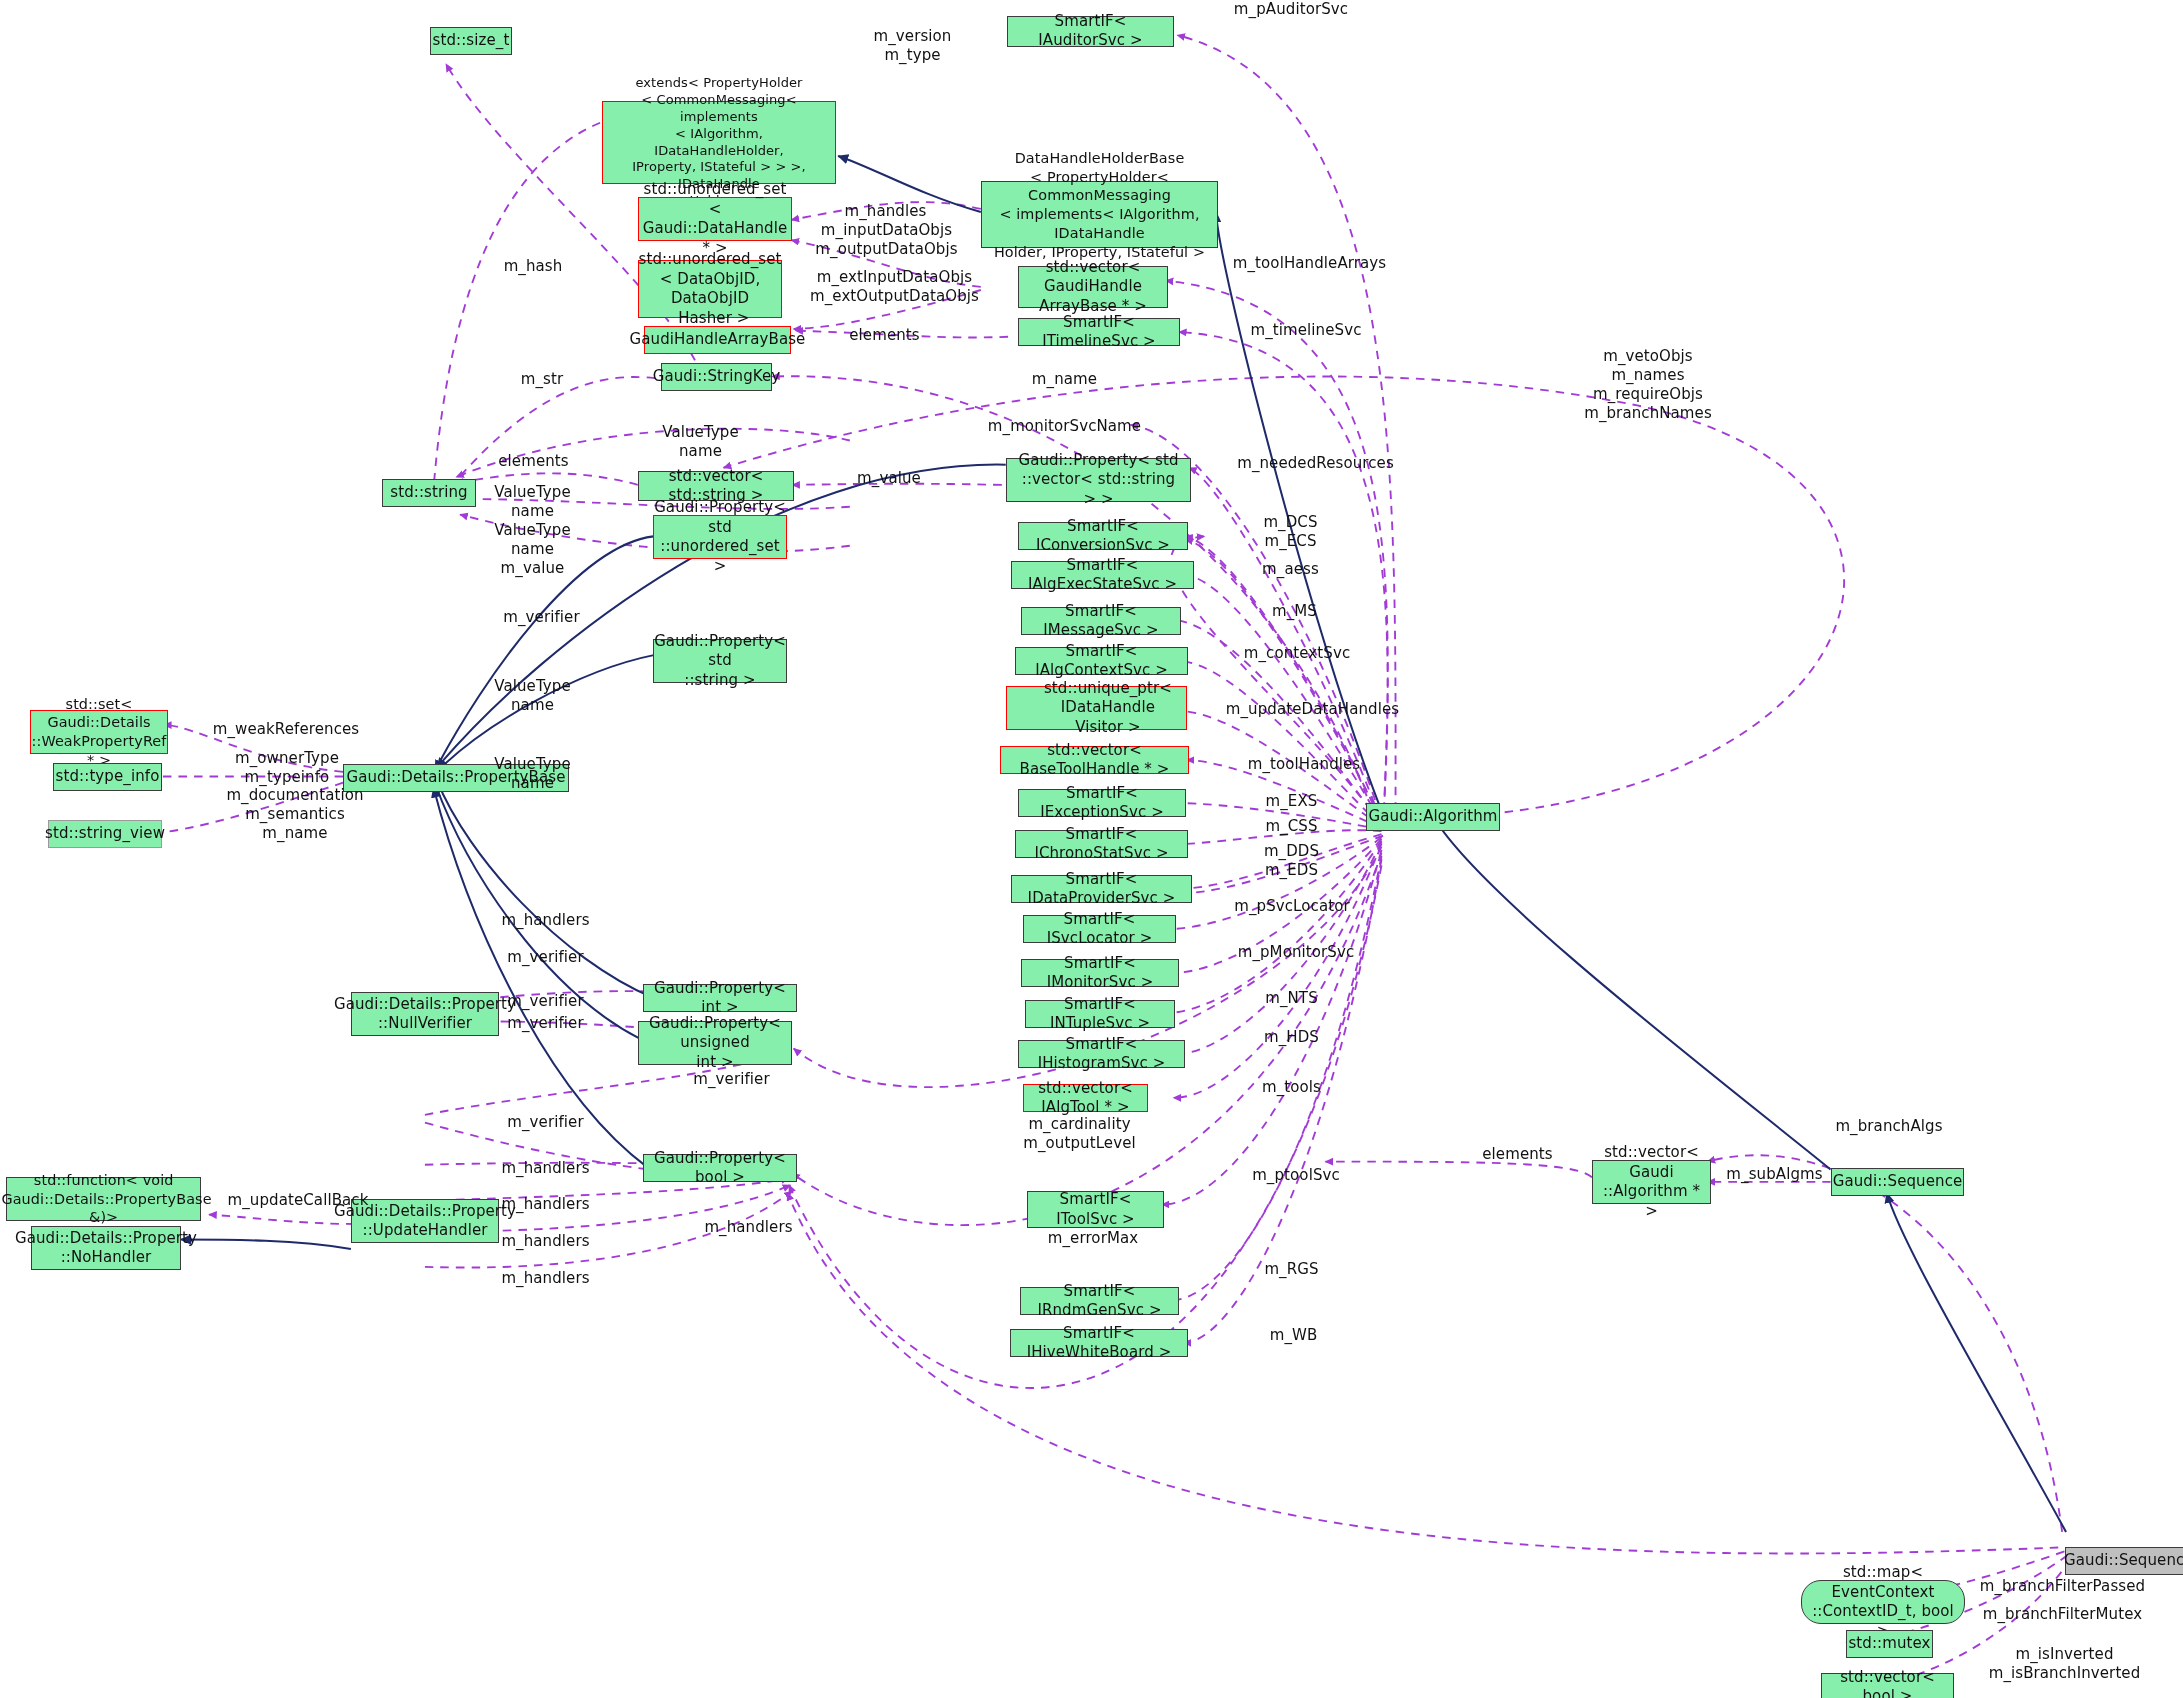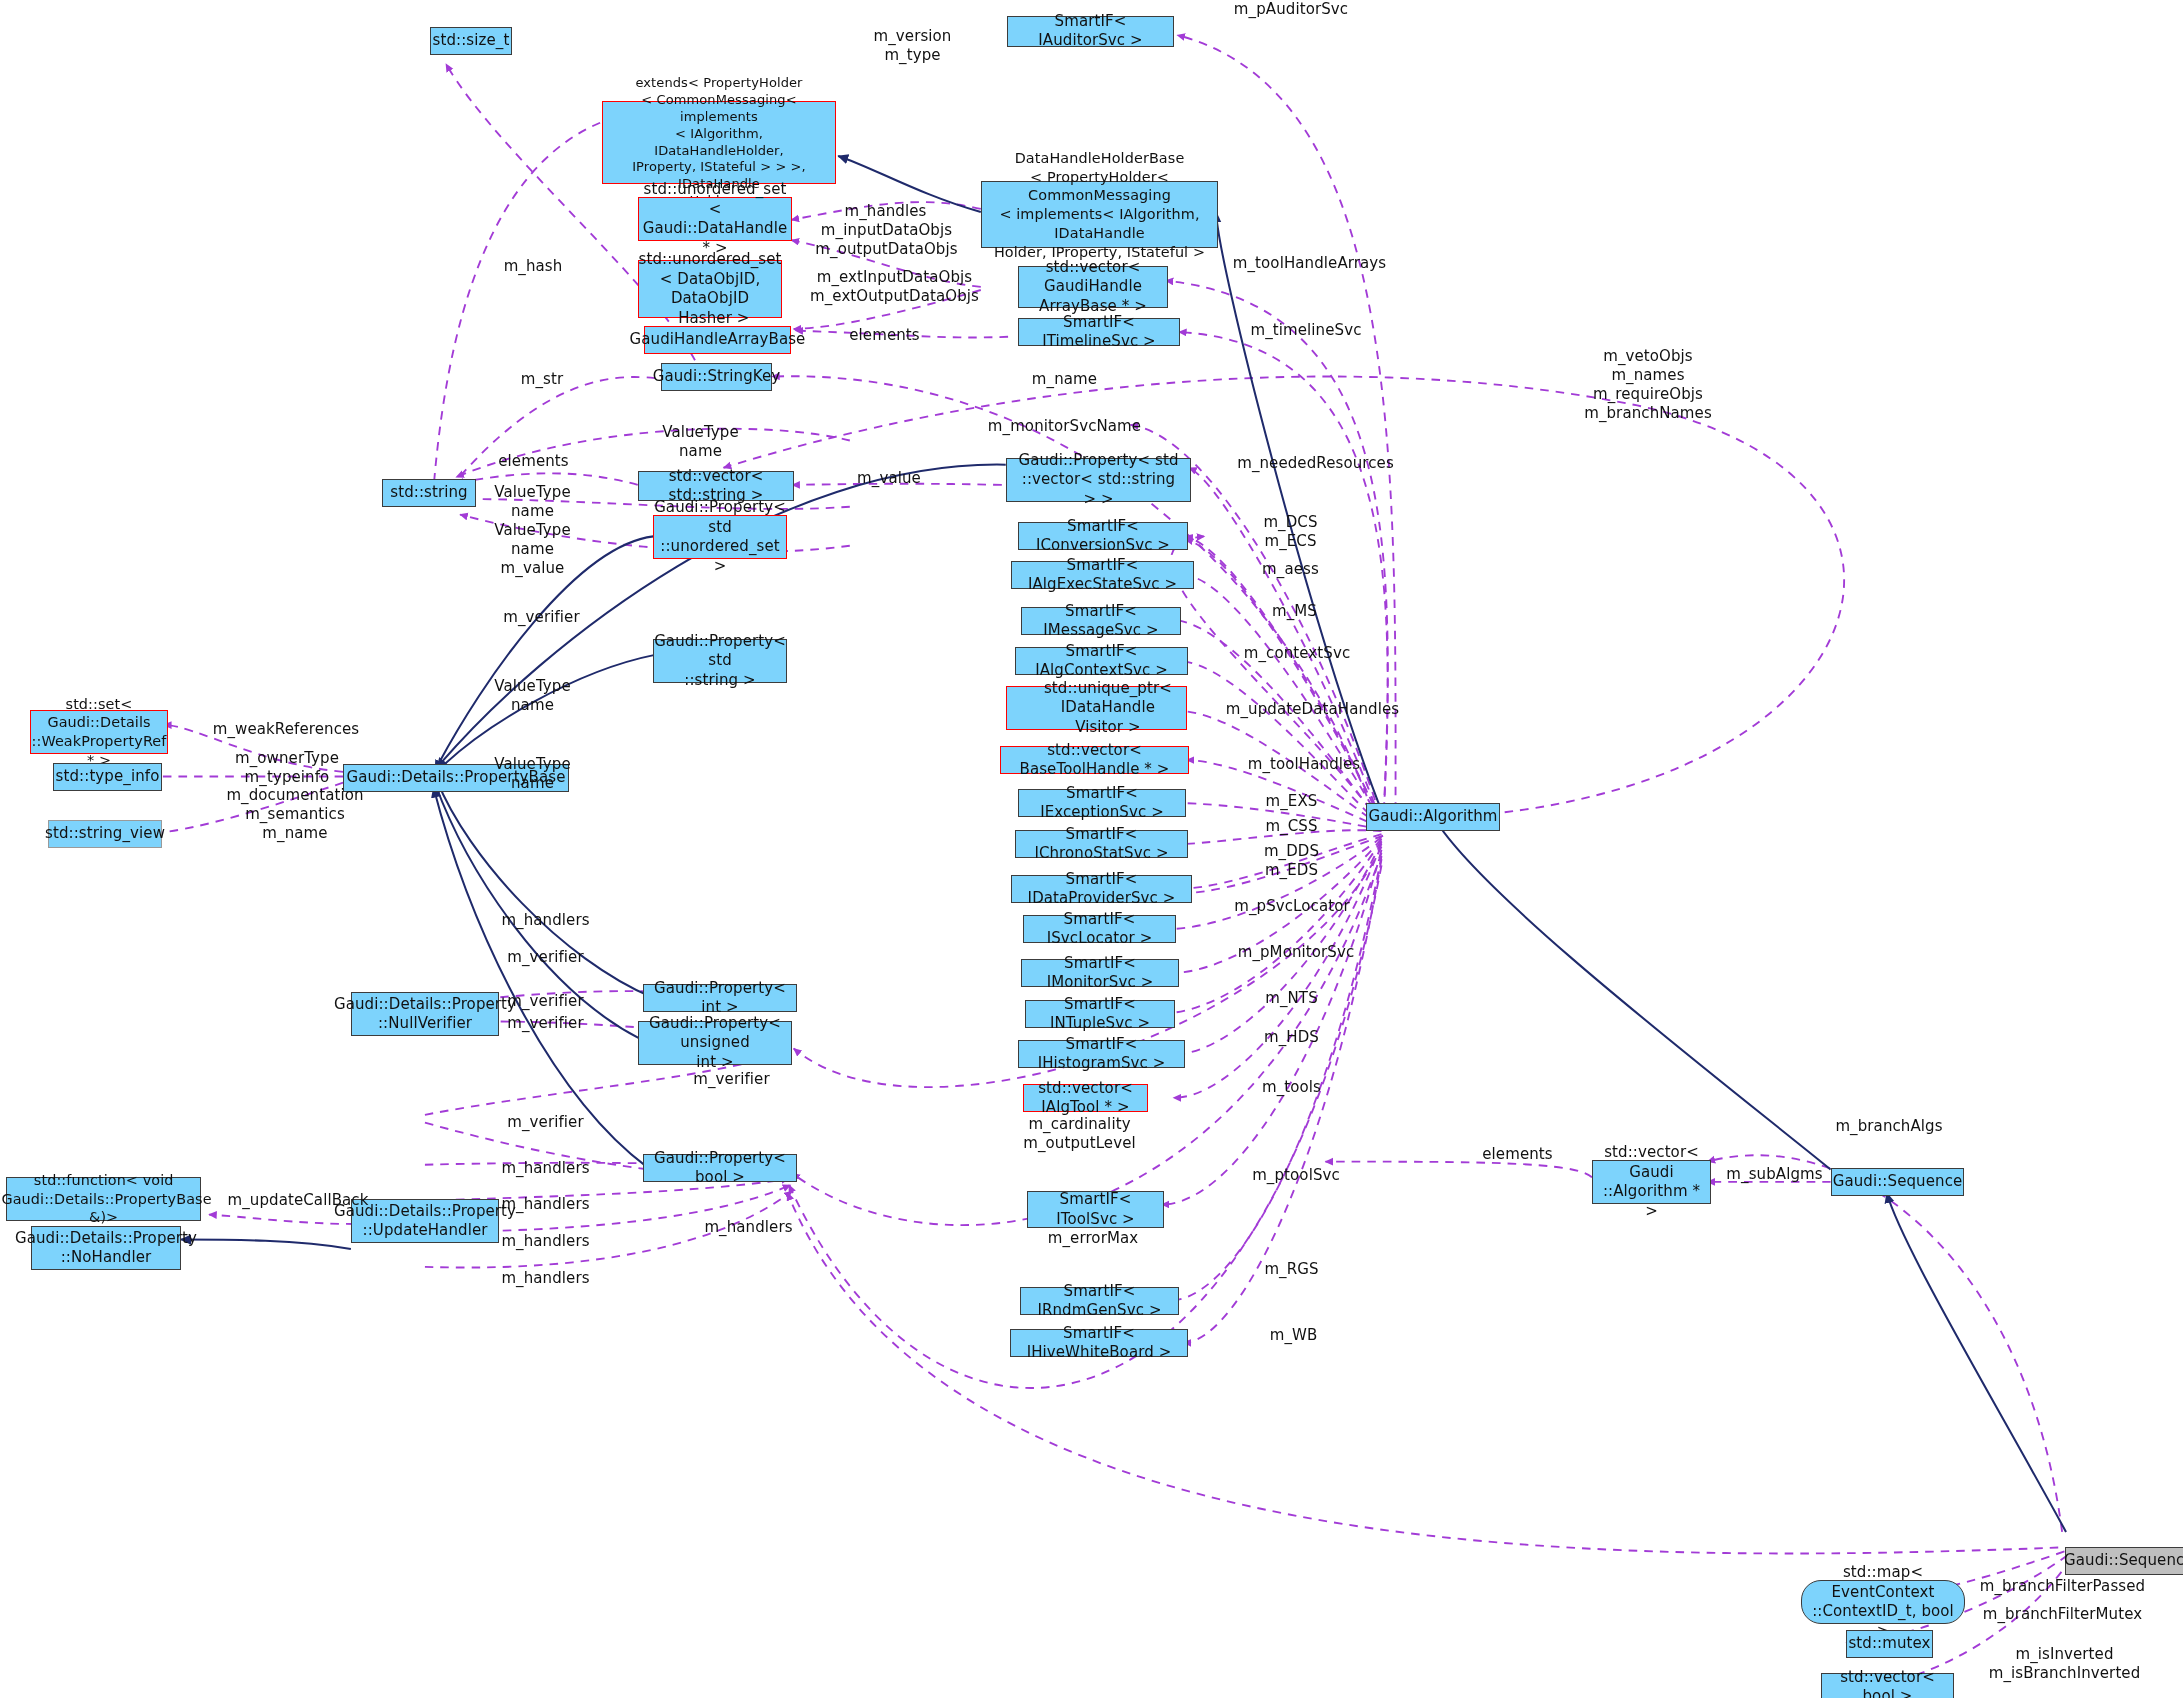--- a/index.html
+++ b/index.html
@@ -17,21 +17,21 @@
   #edges{position:absolute;left:0;top:0;width:2183px;height:1698px;}
 
   
   .node{
     position:absolute;
     box-sizing:border-box;
     display:flex;
     align-items:center;
     justify-content:center;
     text-align:center;
-    background:#7dd3fc;
+    background:#86efac;
     border:1.2px solid #3c3c3c;
     color:#111111;
     font-size:15px;
     line-height:1.30;
     padding:2.3px 6.2px;
     white-space:pre-line;
     letter-spacing:0.1px;
   }
   .node.red{border-color:#ff0000;border-width:1.4px;}
   .node.grey-b{border-color:#9a9a9a;}

